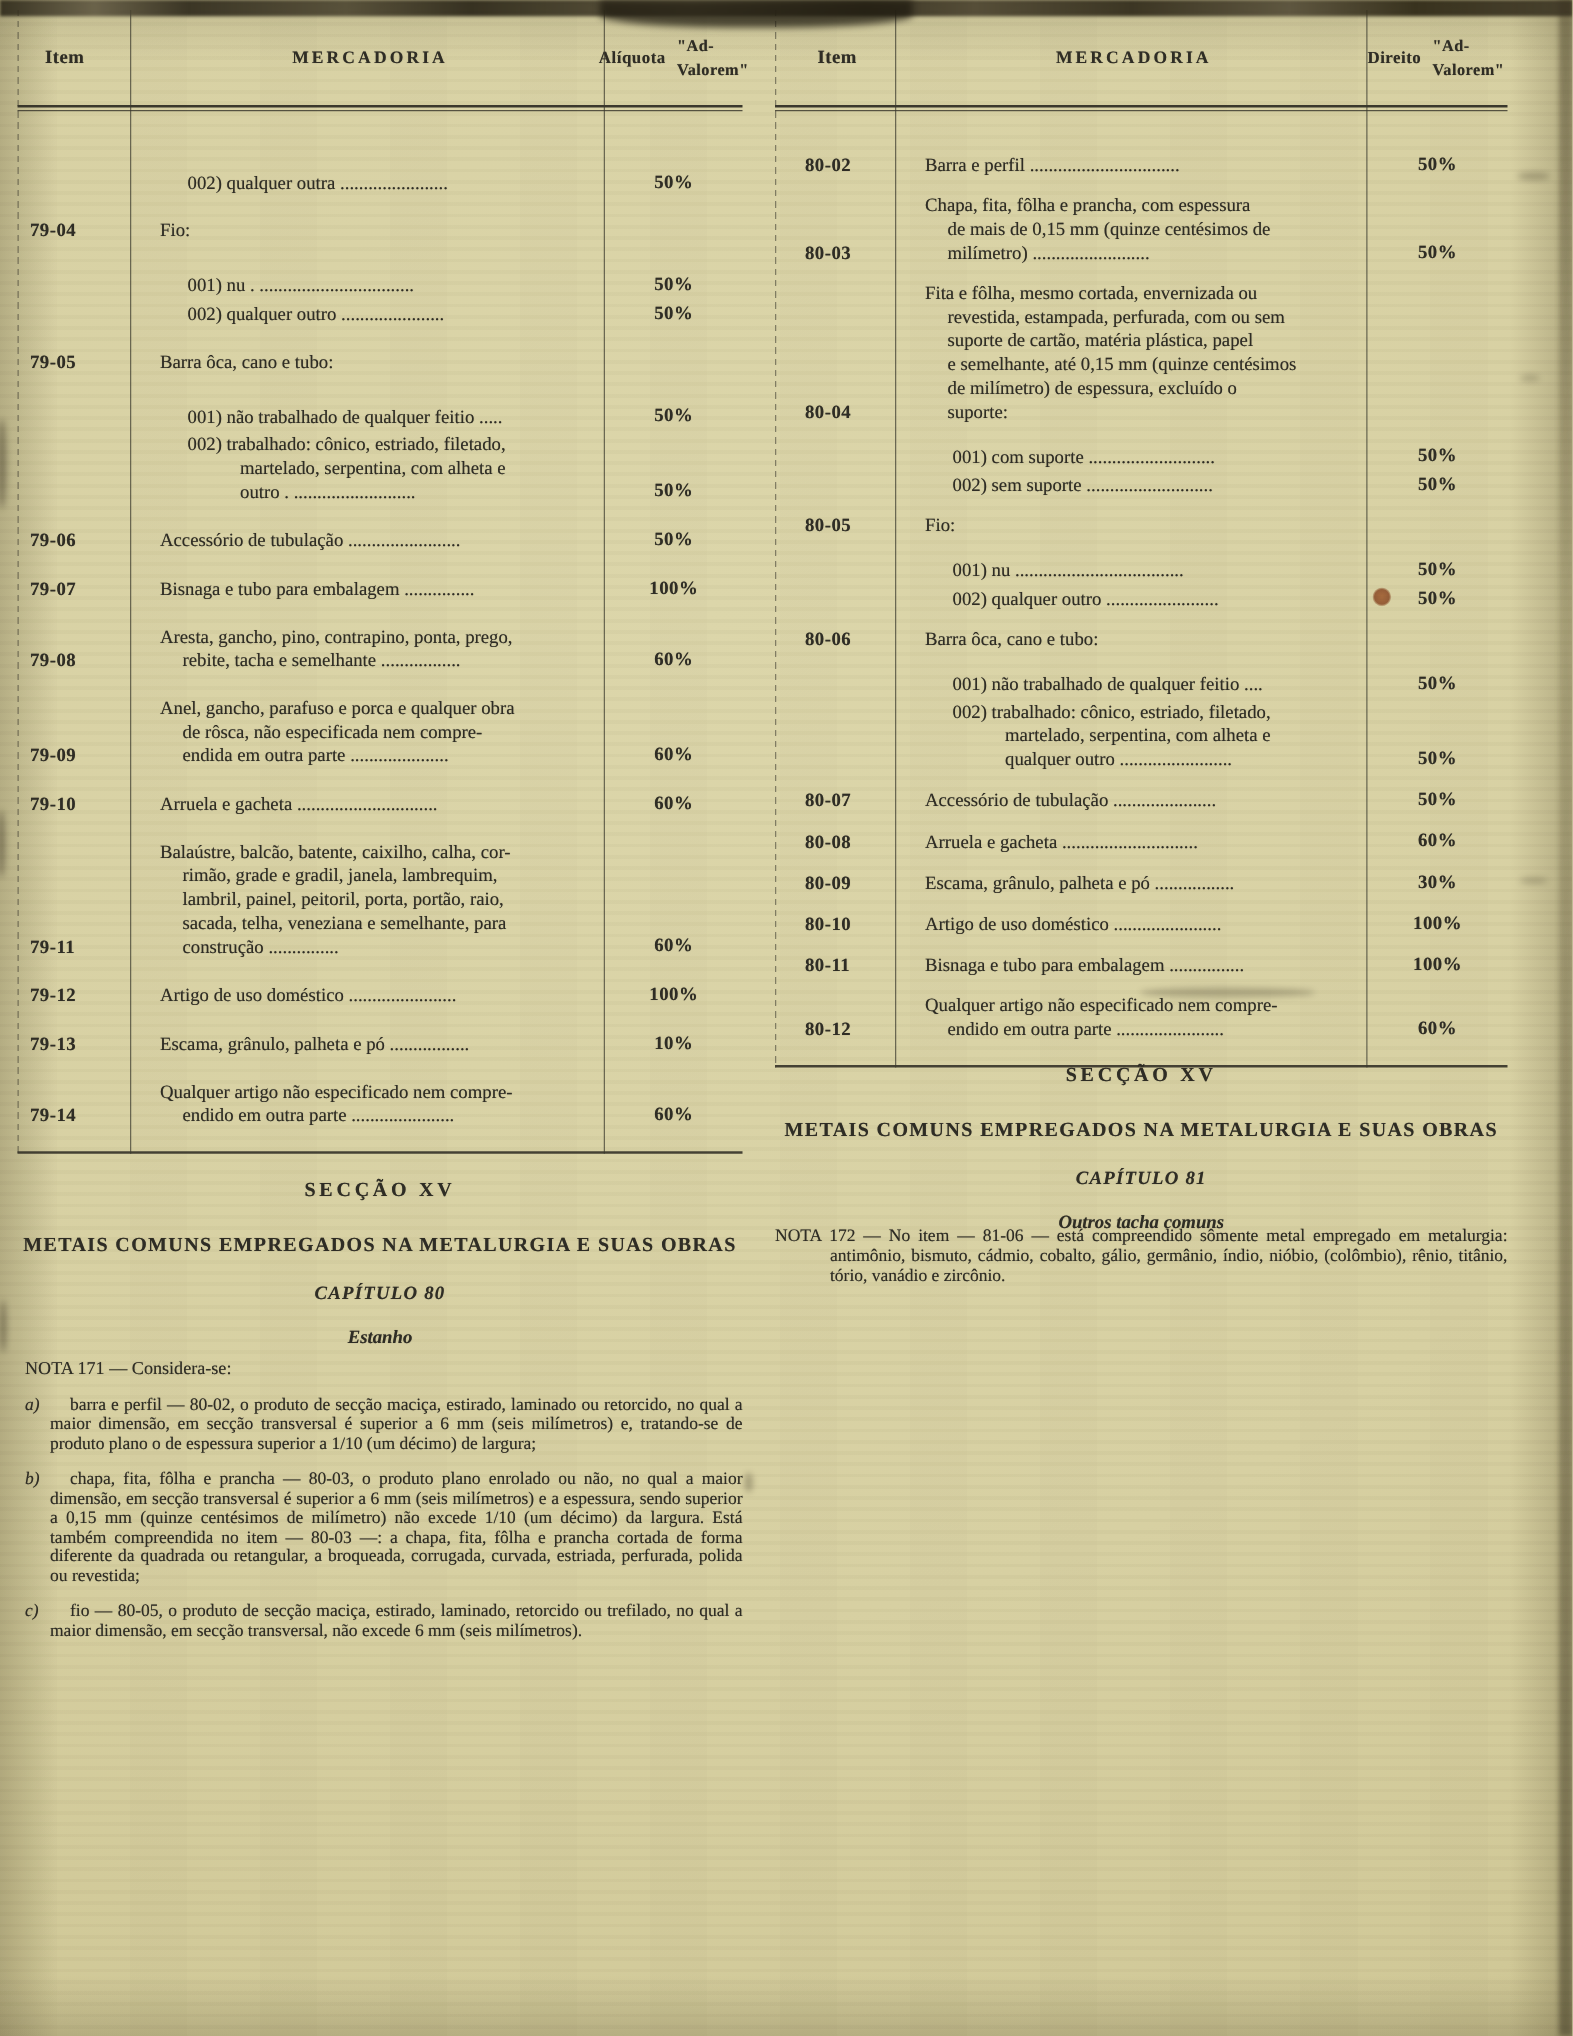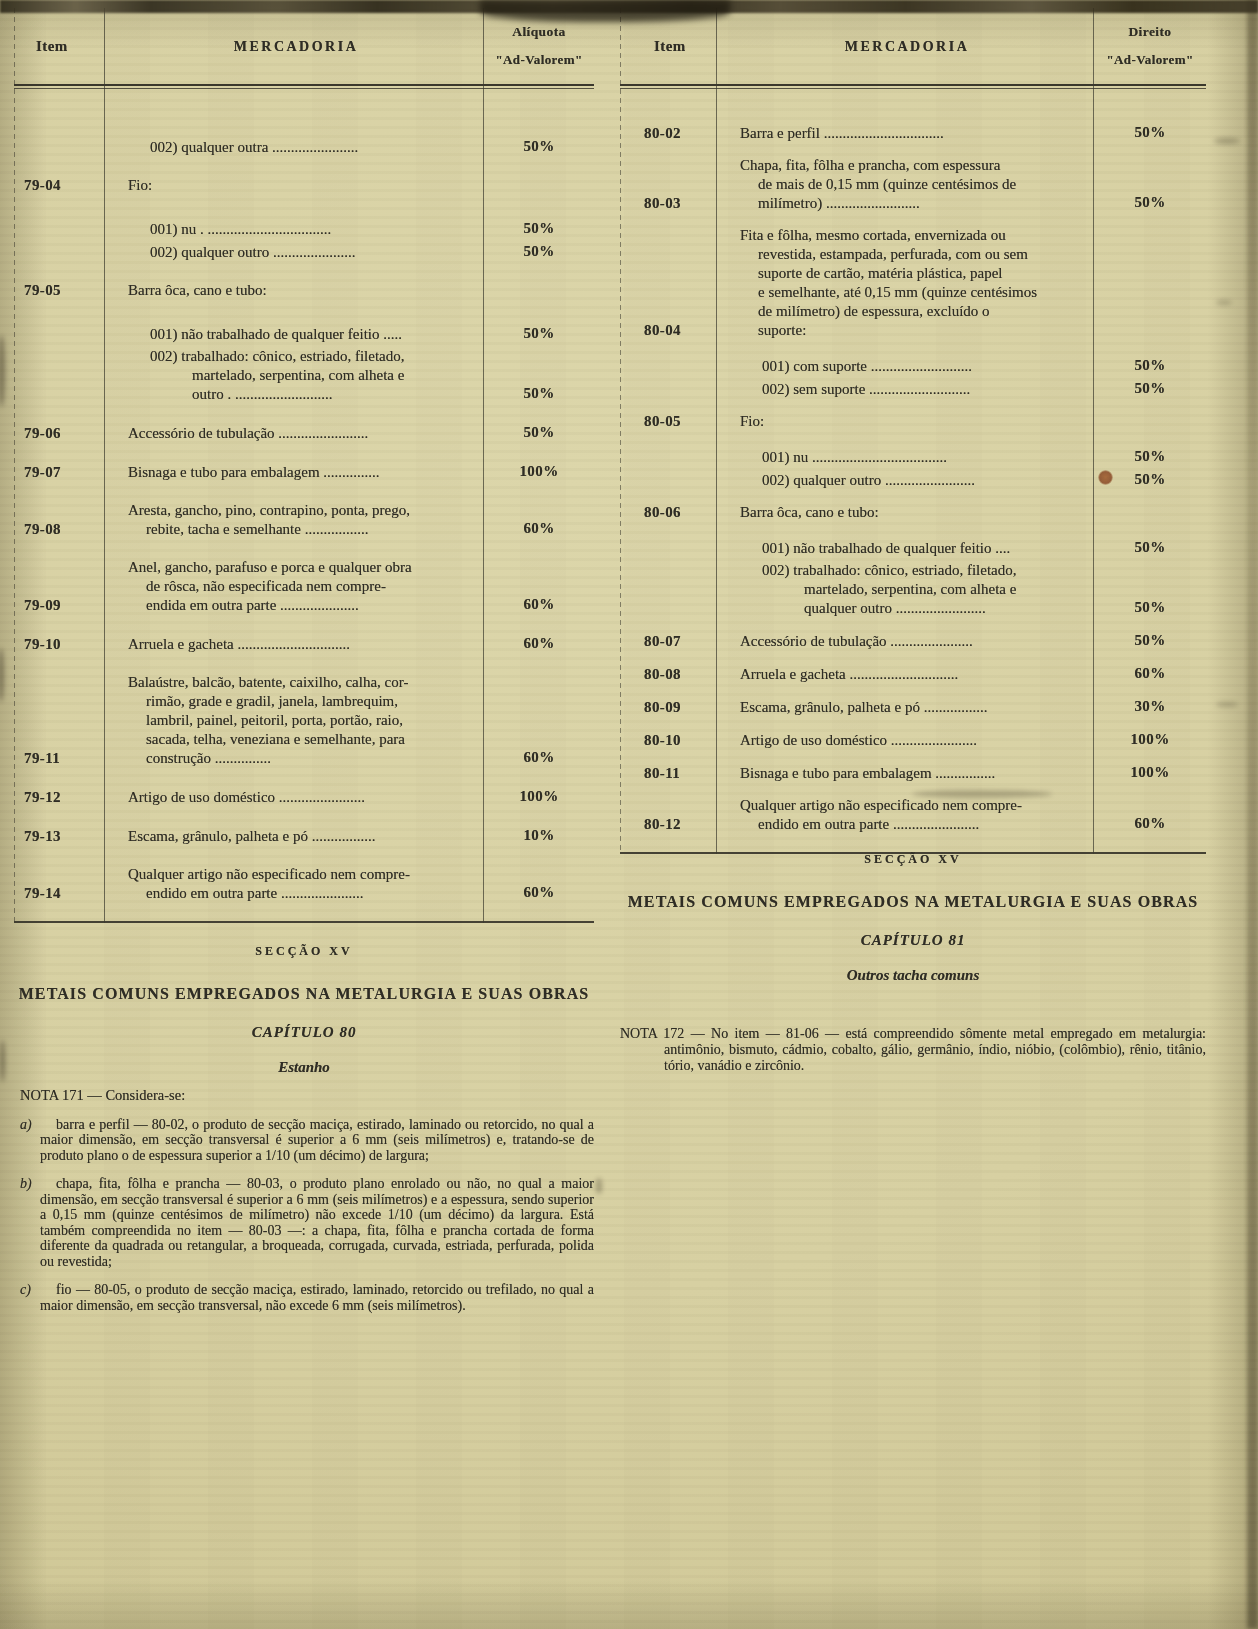--- a/index.html
+++ b/index.html
@@ -50,21 +50,21 @@
   .tariff { --wi:90px; --wr:110px; position:relative; font-size:15px; line-height:19px; }
   .col-right .tariff { --wi:96px; --wr:112px; }
   .head-rule   { height:5px; border-top:2px solid rgba(42,40,32,.9); border-bottom:1px solid rgba(42,40,32,.75); }
   .bottom-rule { margin-top:16px; border-top:2px solid rgba(42,40,32,.85); }
 
   .thead { display:flex; height:76px; align-items:stretch; }
   .thead .c-item { display:flex; align-items:center; padding-left:22px; font-size:15px; }
   .col-right .thead .c-item { padding-left:34px; }
   .thead .c-goods { flex:1; display:flex; align-items:center; justify-content:center; }
   .goods-title { font-weight:700; font-size:14px; letter-spacing:2.5px; }
-  .thead .c-rate { display:flex; flex-direction:column; align-items:center; justify-content:center; gap:9px; }
+  .thead .c-rate { display:flex; align-items:center; justify-content:center; gap:9px; }
   .rate-l1 { font-weight:700; font-size:13.5px; }
   .rate-l2 { font-weight:700; font-size:13px; }
 
   .c-item { width:var(--wi); padding-left:10px; font-weight:700; letter-spacing:.4px; }
   .col-right .c-item { padding-left:24px; }
   .c-goods { flex:1; padding:0 8px 0 12px; white-space:pre-line; }
   .c-goods.hang { padding-left:42px; text-indent:-18px; }
   .c-goods.sub-text { padding-left:88px; text-indent:-42px; }
   .c-rate { width:var(--wr); display:flex; align-items:flex-end; justify-content:center;
             font-weight:700; padding-bottom:1px; letter-spacing:.4px; }
@@ -81,21 +81,21 @@
   .t-dense2 .tbody .row:first-child { margin-top:34px; }
   .t-dense2 .subs { margin-top:16px; }
 
   .vline { position:absolute; top:0; bottom:0; width:1px; background:#3b392e; opacity:.7; }
   .v0 { left:0; background:repeating-linear-gradient(180deg,#3b392e 0 5px, rgba(0,0,0,0) 5px 9px); opacity:.55; }
   .v1 { left:var(--wi); }
   .v2 { right:var(--wr); }
 
   
   .section-block { text-align:center; }
-  .sec-title { font-weight:700; font-size:12px; letter-spacing:3px; }
+  .sec-title { font-weight:700; font-size:16px; letter-spacing:3px; }
   .sec-subtitle { font-weight:700; font-size:16px; letter-spacing:1.1px; margin-top:26px; }
   .sec-chapter { font-weight:700; font-style:italic; font-size:15px; letter-spacing:1px; margin-top:21px; }
   .sec-chapter-name { font-weight:700; font-style:italic; font-size:15px; margin-top:18px; }
 
   
   .nota { font-size:14px; line-height:15.5px; }
   .nota-intro { padding-left:6px; font-size:14.5px; }
   .nota-item { position:relative; padding-left:26px; text-indent:16px; text-align:justify; margin-top:13px; }
   .nota-letter { position:absolute; left:6px; top:0; font-style:italic; text-indent:0; }
   .nota-para { padding-left:44px; text-indent:-44px; text-align:justify; line-height:16px; }
@@ -404,21 +404,21 @@
         <div class="vline v2"></div>
       </section>
 
     <section class="block section-block" style="top:852px">
       <div class="sec-title">SECÇÃO XV</div>
       <div class="sec-subtitle">METAIS COMUNS EMPREGADOS NA METALURGIA E SUAS OBRAS</div>
       <div class="sec-chapter">CAPÍTULO 81</div>
       <div class="sec-chapter-name">Outros tacha comuns</div>
     </section>
 
-    <section class="block nota" id="nota-172" style="top:1026px">
+    <section class="block nota" id="nota-172" style="top:982px">
       <div class="nota-para">NOTA 172 — No item — 81-06 — está compreendido sômente metal empregado em metalurgia: antimônio, bismuto, cádmio, cobalto, gálio, germânio, índio, nióbio, (colômbio), rênio, titânio, tório, vanádio e zircônio.</div>
     </section>
 
   </div>
 
   <div class="artifact bleed"></div>
   <div class="artifact top-band"></div>
   <div class="artifact top-blob"></div>
   <div class="artifact edge-right"></div>
   <div class="artifact smudge s1"></div>

